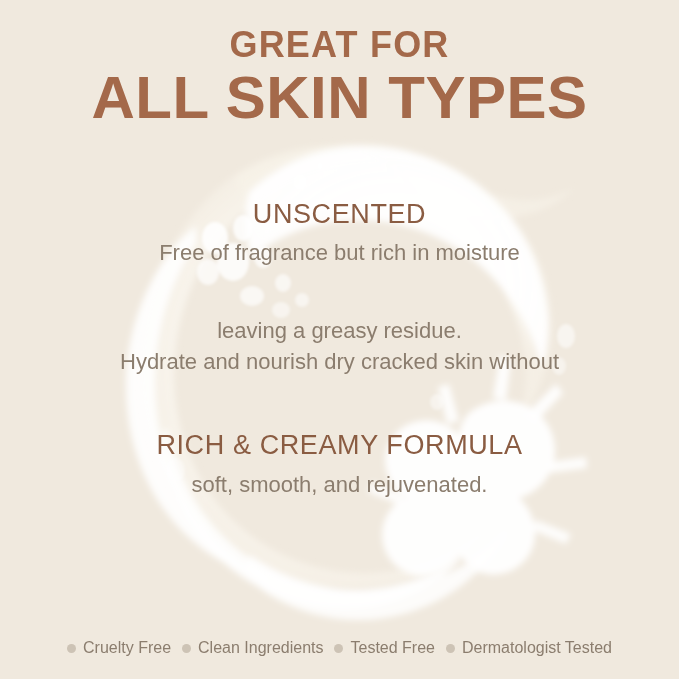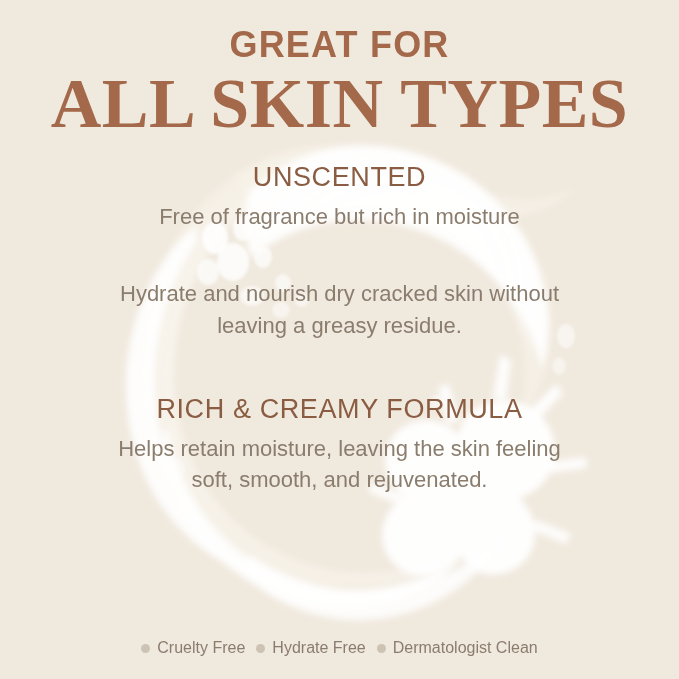--- a/index.html
+++ b/index.html
@@ -42,34 +42,33 @@
     padding-top: 26px;
   }
   .headline .line1 {
     font-size: 36px;
     letter-spacing: 1.2px;
     font-weight: 700;
     color: #a4694a;
     line-height: 1.05;
   }
   .headline .line2 {
-    font-size: 70px;
+    font-size: 60px;
     letter-spacing: 0.5px;
     font-weight: 700;
     color: #a4694a;
     line-height: 1.08;
     margin-top: 2px;
-    font-family: Liberation Serif, serif;
   }
 
   
   .sections {
     position: relative;
     z-index: 3;
-    margin-top: 20px;
+    margin-top: 67px;
     text-align: center;
   }
   .section {
     margin-bottom: 32px;
   }
   .section:last-child { margin-bottom: 0; }
 
   .sec-title {
     font-size: 27px;
     color: #8a5c42;
@@ -278,42 +277,45 @@
   <div class="sections">
 
     <div class="section">
       <div class="sec-title">UNSCENTED</div>
       <div class="sec-body">Free of fragrance but rich in moisture</div>
     </div>
 
     <div class="gap-1"></div>
 
     <div class="section">
+      <div class="sec-body">leaving a greasy residue.</div>
       <div class="sec-body">Hydrate and nourish dry cracked skin without</div>
-      <div class="sec-body">leaving a greasy residue.</div>
     </div>
 
     <div class="gap-2"></div>
 
     <div class="section">
       <div class="sec-title">RICH &amp; CREAMY FORMULA</div>
-      <div class="sec-body">Helps retain moisture, leaving the skin feeling</div>
       <div class="sec-body">soft, smooth, and rejuvenated.</div>
     </div>
 
   </div>
 
   <div class="footer">
     <div class="badge">
       <span class="dot"></span>
       <span>Cruelty Free</span>
     </div>
     <div class="badge">
       <span class="dot"></span>
-      <span>Hydrate Free</span>
+      <span>Clean Ingredients</span>
     </div>
     <div class="badge">
       <span class="dot"></span>
-      <span>Dermatologist Clean</span>
+      <span>Tested Free</span>
+    </div>
+    <div class="badge">
+      <span class="dot"></span>
+      <span>Dermatologist Tested</span>
     </div>
   </div>
 
 </div>
 
 </body></html>

